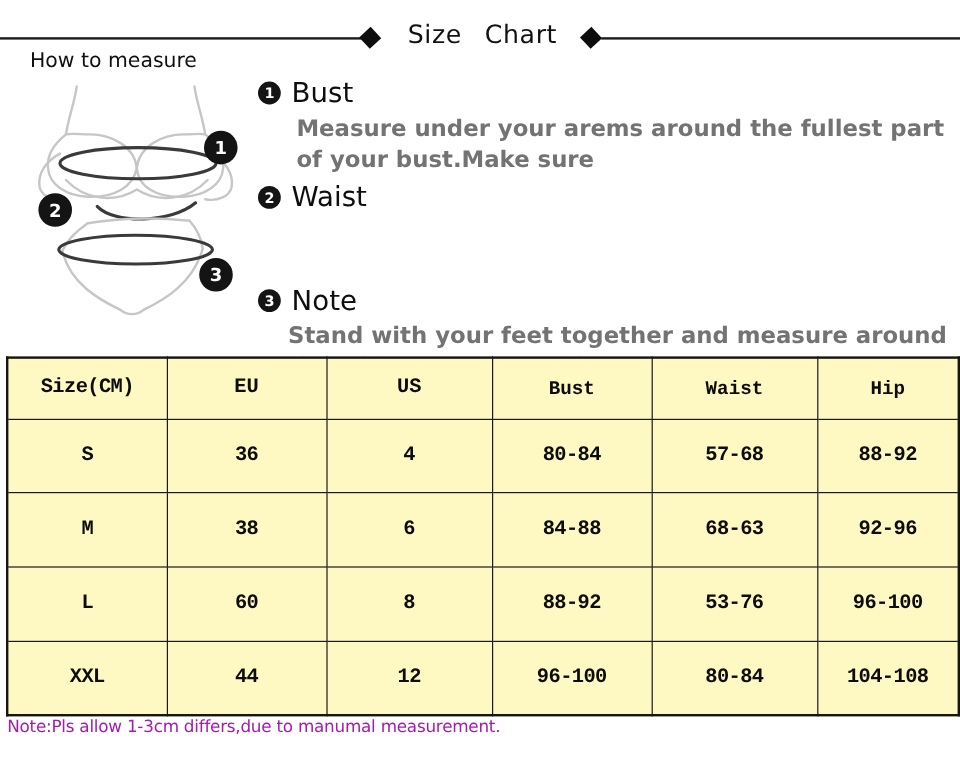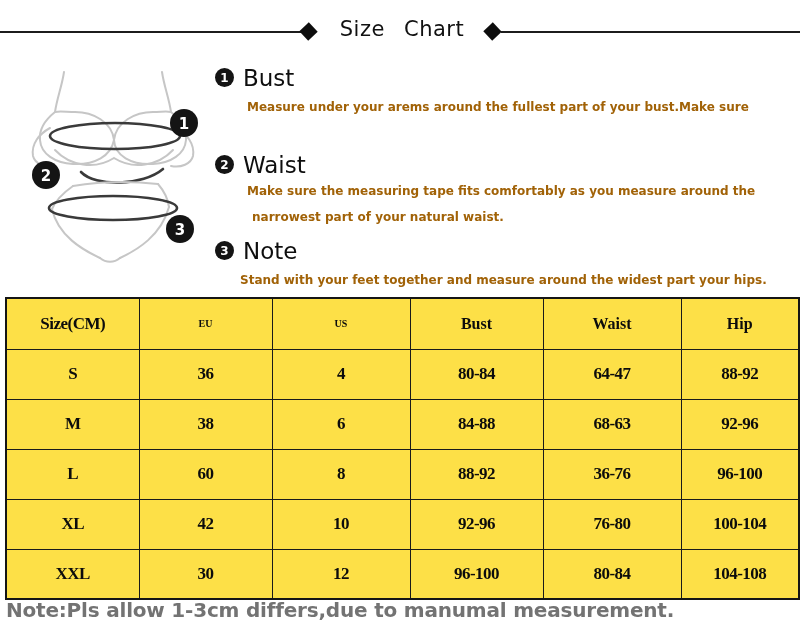--- a/index.html
+++ b/index.html
@@ -27,60 +27,61 @@
   .sec1{top:64px;}
   .sec2{top:151px;}
   .sec3{top:237px;}
   .sec-head{display:flex;align-items:center;gap:9px;height:27px;}
   .badge{
     width:19px;height:19px;border-radius:50%;background:#141414;color:#fff;
     font-size:12px;font-weight:bold;display:flex;align-items:center;justify-content:center;
     flex:0 0 19px;
   }
   .sec-title{font-size:23px;color:#0e0e0e;}
-  .desc{margin-top:3px;font-size:12px;font-weight:bold;line-height:26px;color:#a16207;}
+  .desc{margin-top:3px;font-size:19px;font-weight:bold;line-height:26px;color:#737373;}
   .ind-a{padding-left:32px;}
   .ind-b{padding-left:37px;}
   .ind-c{padding-left:25px;}
   
   table.size-table{
     position:absolute;left:5px;top:297px;width:793px;height:300px;
     border-collapse:collapse;table-layout:fixed;
-    font-family:Liberation Serif, serif;
-    font-weight:bold;color:#0c0c0c;background:#fde047;
+    font-family:Liberation Mono, monospace;
+    font-weight:bold;color:#0c0c0c;background:#fef9c3;
   }
   table.size-table{border:2px solid #151515;}
   .size-table th,.size-table td{
     border:1px solid #1a1a1a;text-align:center;vertical-align:middle;padding:0;
   }
   .size-table thead tr{height:51px;}
   .size-table tbody tr{height:50px;}
   .h-size{font-size:17px;letter-spacing:-.5px;}
-  .h-small{font-size:10px;}
+  .h-small{font-size:17px;}
   .h-med{font-size:16px;}
   .size-table td{font-size:17px;letter-spacing:-.5px;}
   
-  .note{position:absolute;left:6px;top:598px;font-size:20px;font-weight:bold;color:#737373;letter-spacing:-.2px;}
+  .note{position:absolute;left:6px;top:598px;font-size:14px;font-weight:normal;color:#a21caf;letter-spacing:-.2px;}
   
   .garment{fill:none;stroke:#c6c6c6;stroke-width:2;stroke-linecap:round;}
   .tape{fill:none;stroke:#3a3a3a;stroke-width:2.6;stroke-linecap:round;}
   .marker-circle{fill:#141414;}
   .marker-num{fill:#ffffff;font-family:"DejaVu Sans",sans-serif;font-size:15px;font-weight:bold;text-anchor:middle;}
 </style>
 </head>
 <body>
 
 <div class="canvas">
 
   <div class="hline hline-left"></div>
   <div class="diamond diamond-left"></div>
   <div class="page-title">Size Chart</div>
   <div class="diamond diamond-right"></div>
   <div class="hline hline-right"></div>
 
+  <div class="howto-heading">How to measure</div>
 
   <svg class="figure" viewBox="0 0 210 232">
 
     <path class="garment" d="M49,10 C47,24 42,36 40,50"></path>
     <path class="garment" d="M147,10 C149,24 154,36 156,50"></path>
     <path class="garment" d="M40,50 C30,58 24,68 25,78 C26,92 40,101 58,102 C80,103 96,94 99,78 C97,60 78,50 60,50 C52,50 44,49 40,50 Z"></path>
     <path class="garment" d="M156,50 C166,58 172,68 171,78 C170,92 156,101 138,102 C116,103 100,94 99,78 C101,60 120,50 138,50 C146,50 152,49 156,50 Z"></path>
     <path class="garment" d="M35,66 C24,72 16,82 18,94 C20,102 30,106 40,104"></path>
     <path class="garment" d="M161,66 C172,72 180,82 178,94 C176,102 166,106 156,104"></path>
     <path class="garment" d="M40,88 C55,104 80,108 99,96 C118,108 143,104 158,88"></path>
@@ -120,24 +121,20 @@
     <div class="desc">
       <div class="ind-a">Measure under your arems around the fullest part of your bust.Make sure</div>
     </div>
   </div>
 
   <div class="sec sec2">
     <div class="sec-head">
       <div class="badge">2</div>
       <div class="sec-title">Waist</div>
     </div>
-    <div class="desc" style="margin-top:0;">
-      <div class="ind-a">Make sure the measuring tape fits comfortably as you measure around the</div>
-      <div class="ind-b">narrowest part of your natural waist.</div>
-    </div>
   </div>
 
   <div class="sec sec3">
     <div class="sec-head">
       <div class="badge">3</div>
       <div class="sec-title">Note</div>
     </div>
     <div class="desc">
       <div class="ind-c">Stand with your feet together and measure around the widest part your hips.</div>
     </div>
@@ -161,50 +158,42 @@
         <th class="h-med">Waist</th>
         <th class="h-med">Hip</th>
       </tr>
     </thead>
     <tbody>
       <tr>
         <td>S</td>
         <td>36</td>
         <td>4</td>
         <td>80-84</td>
-        <td>64-47</td>
+        <td>57-68</td>
         <td>88-92</td>
       </tr>
       <tr>
         <td>M</td>
         <td>38</td>
         <td>6</td>
         <td>84-88</td>
         <td>68-63</td>
         <td>92-96</td>
       </tr>
       <tr>
         <td>L</td>
         <td>60</td>
         <td>8</td>
         <td>88-92</td>
-        <td>36-76</td>
+        <td>53-76</td>
         <td>96-100</td>
       </tr>
       <tr>
-        <td>XL</td>
-        <td>42</td>
-        <td>10</td>
-        <td>92-96</td>
-        <td>76-80</td>
-        <td>100-104</td>
-      </tr>
-      <tr>
         <td>XXL</td>
-        <td>30</td>
+        <td>44</td>
         <td>12</td>
         <td>96-100</td>
         <td>80-84</td>
         <td>104-108</td>
       </tr>
     </tbody>
   </table>
 
   <div class="note">Note:Pls allow 1-3cm differs,due to manumal measurement.</div>
 

